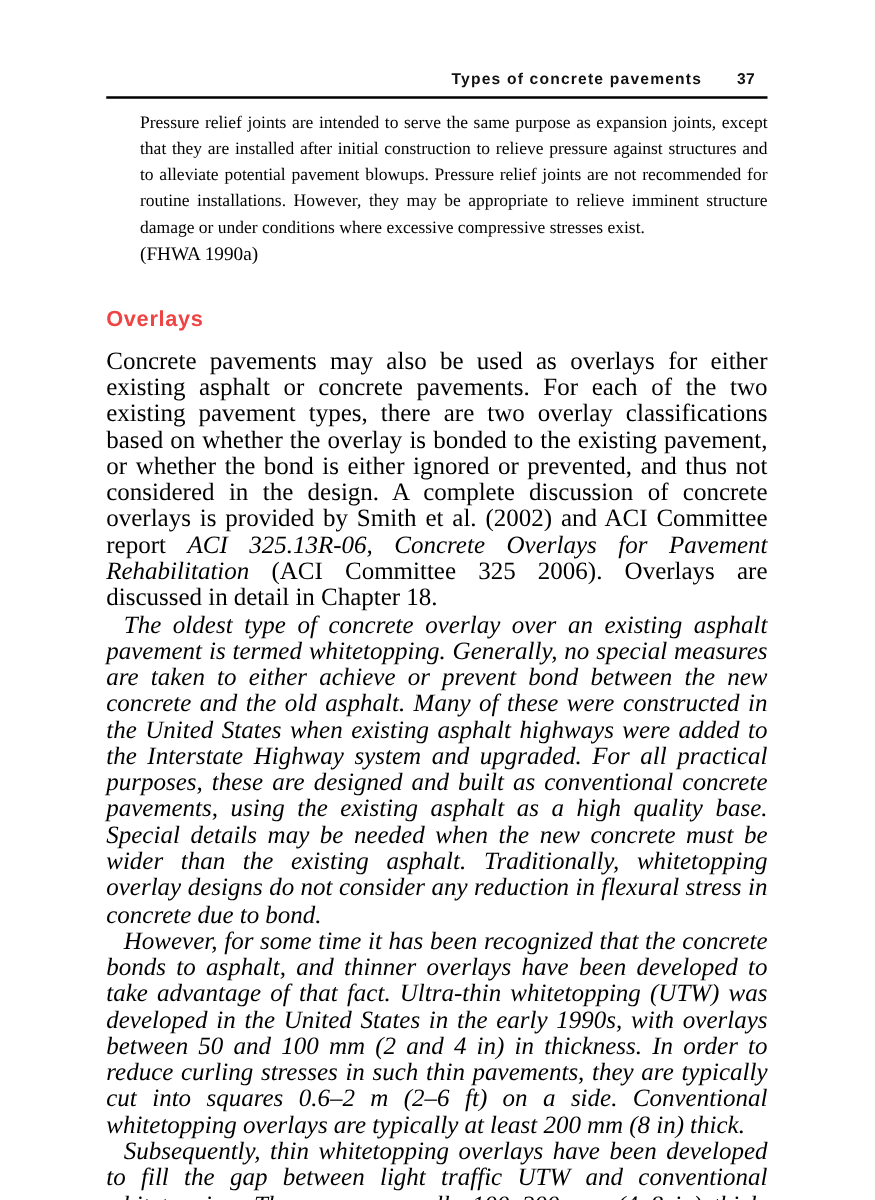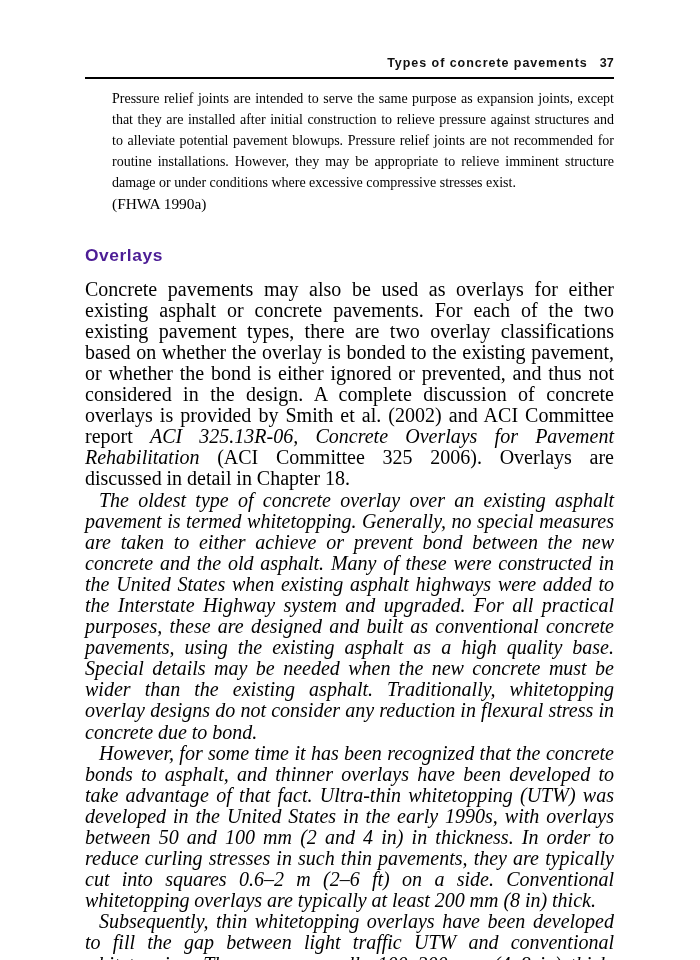--- a/index.html
+++ b/index.html
@@ -22,37 +22,37 @@
     left: 0;
     top: 0;
     width: 700px;
     height: 960px;
     box-sizing: border-box;
   }
 
   
   .running-head {
     position: absolute;
-    left: 86px;
+    left: 76px;
     top: 56px;
     width: 528px;
     display: flex;
     justify-content: flex-end;
     align-items: baseline;
     font-family: "Liberation Sans", "DejaVu Sans", sans-serif;
     font-size: 12.5px;
     font-weight: 600;
     letter-spacing: 0.95px;
     color: #111111;
   }
   .running-head .rh-title {
     white-space: nowrap;
   }
   .running-head .rh-folio {
-    margin-left: 12px;
+    margin-left: 28px;
     font-weight: 700;
     letter-spacing: 0.2px;
     font-size: 12.5px;
   }
 
   .head-rule {
     position: absolute;
     left: 85px;
     top: 77px;
     width: 529px;
@@ -102,21 +102,21 @@
     line-height: 21.1px;
   }
 
   
   h2.section-heading {
     margin: 0;
     font-family: "Liberation Sans", "DejaVu Sans", sans-serif;
     font-size: 17.4px;
     font-weight: 700;
     letter-spacing: 0.55px;
-    color: #4c1d95;
+    color: #ef4444;
     line-height: 21px;
   }
 
   .sp-after-extract { height: 30px; }
   .sp-after-heading { height: 13px; }
 
   .ital { font-style: italic; }
 </style>
 </head>
 <body style="background: rgb(255, 255, 255); color: rgb(0, 0, 0);">

